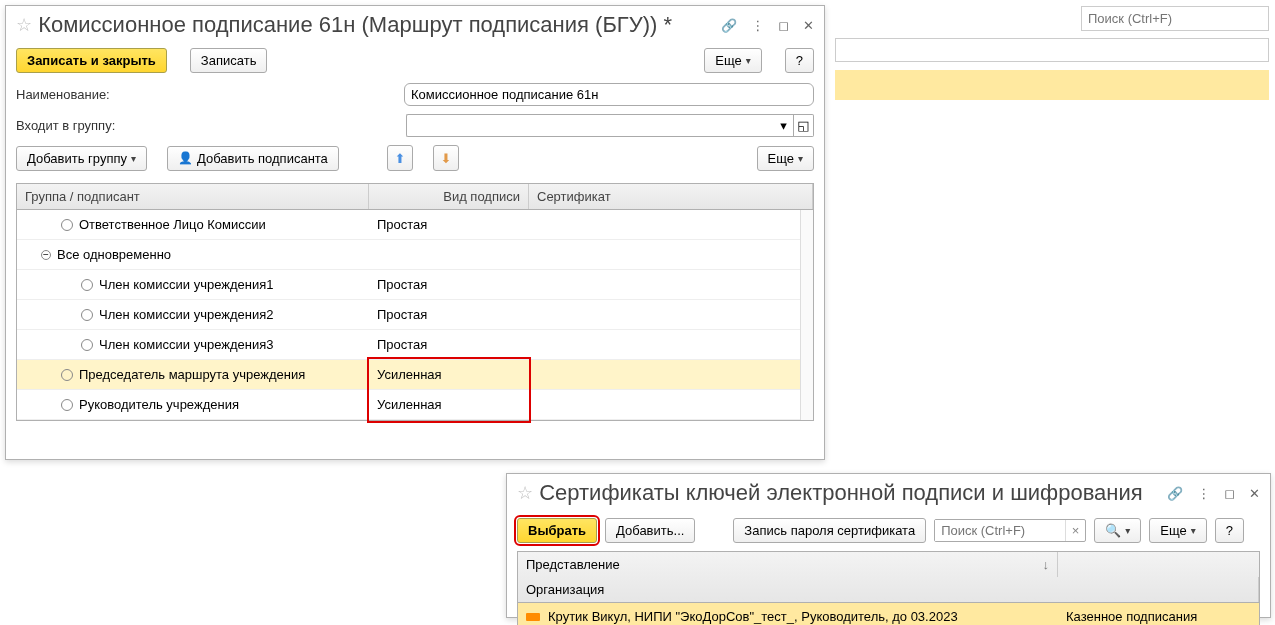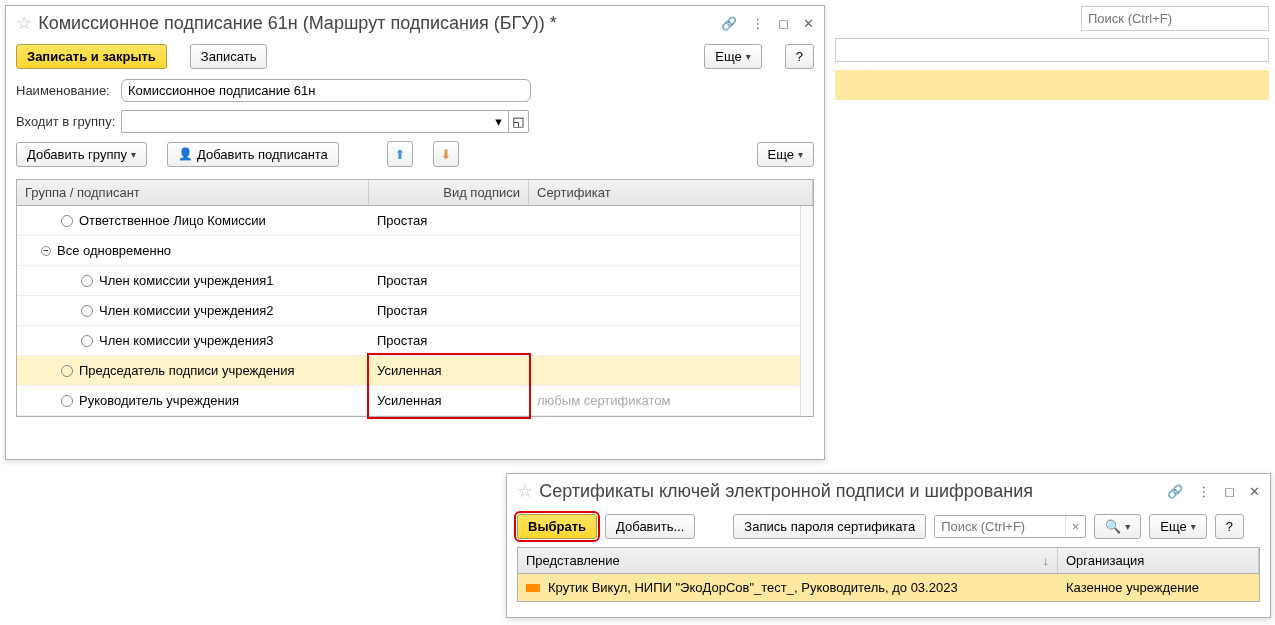--- a/index.html
+++ b/index.html
@@ -2,29 +2,29 @@
 <html><head>
 <meta charset="utf-8">
 <style>
   * { box-sizing: border-box; font-family: Arial, sans-serif; font-size: 13px; }
   body { margin: 0; background: #fff; width: 1275px; height: 625px; position: relative; overflow: hidden; }
   .window { position: absolute; border: 1px solid #b0b0b0; background: #fff; box-shadow: 0 2px 6px rgba(0,0,0,0.15); }
   .w1 { left: 5px; top: 5px; width: 820px; height: 455px; }
   .w2 { left: 506px; top: 473px; width: 765px; height: 145px; }
   .titlebar { display: flex; align-items: center; padding: 6px 10px 4px 10px; }
   .star { color: #c0c0c0; font-size: 18px; margin-right: 6px; }
-  .title { font-size: 18px; color: #444; flex: 1; white-space: nowrap; overflow: hidden; }
+  .title { font-size: 22px; color: #444; flex: 1; white-space: nowrap; overflow: hidden; }
   .win-icons { display: flex; gap: 14px; align-items: center; color: #666; }
   .win-icons span { cursor: pointer; }
   .toolbar { display: flex; align-items: center; padding: 6px 10px; gap: 23px; }
   .btn { border: 1px solid #aaa; border-radius: 3px; padding: 4px 10px; background: linear-gradient(#fff,#efefef); cursor: pointer; display: inline-flex; align-items: center; gap: 4px; white-space: nowrap; }
   .btn-yellow { background: linear-gradient(#ffe561,#ffd630); border-color: #aaa04a; font-weight: 600; }
   .btn-yellow-highlight { outline: 2px solid #d00; outline-offset: 1px; }
   .btn-more::after { content: " ▾"; color: #444; font-size: 10px; }
-  .field-row { display:flex; align-items:center; padding: 4px 10px; gap: 5px; }
+  .field-row { display:flex; align-items:center; padding: 4px 10px; gap: 5px; justify-content: space-between; }
   .label { color:#333; min-width: 100px; }
   .text-input { border: 1px solid #aaa; border-radius: 6px; padding: 3px 6px; background:#fff; }
   .combo { display:flex; }
   .combo input { border:1px solid #aaa; border-right:none; border-radius:2px 0 0 2px; padding:3px 6px; }
   .combo .cb-btn { border:1px solid #aaa; border-left:none; width:20px; display:flex; align-items:center; justify-content:center; background:#fff; cursor:pointer; }
   .combo .cb-btn:last-child { border-radius: 0 2px 2px 0; }
   .section-title { color: #0a8a2a; padding: 8px 10px 2px 10px; font-size: 14px; }
   .route-toolbar { display:flex; align-items:center; padding: 4px 10px; gap:20px; }
   .spacer { flex:1; }
   .arrow-btn { border:1px solid #aaa; border-radius:3px; width:26px; height:26px; display:flex;align-items:center;justify-content:center;background:linear-gradient(#fff,#efefef);cursor:pointer; }
@@ -59,21 +59,21 @@
   
   .bg-search { position: absolute; right: 6px; top: 6px; width: 188px; }
   .bg-search input { width:100%; border:1px solid #ccc; padding:4px 6px; color:#aaa; }
   .bg-bar { position:absolute; left:835px; right:6px; top:38px; height:24px; border:1px solid #ccc; background:#fff; }
   .bg-bar2 { position:absolute; left:835px; right:6px; top:70px; height:30px; background: #ffe9a0; }
   
   .w2 .toolbar { padding: 8px 10px; gap:8px; }
   .w2 .search-box { display:flex; border:1px solid #aaa; border-radius:2px; }
   .w2 .search-box input { border:none; width: 130px; padding:3px 6px; }
   .w2 .search-box .clr { width:20px; display:flex;align-items:center;justify-content:center;cursor:pointer;color:#888; border-left:1px solid #ddd;}
-  .w2-grid-head { display:flex; background:linear-gradient(#f3f3f3,#e6e6e6); border:1px solid #b0b0b0; margin: 0 10px; }
+  .w2-grid-head { display:flex; background:linear-gradient(#f3f3f3,#e6e6e6); border:1px solid #b0b0b0; margin: 0 10px; flex-direction: column; }
   .w2-grid-head .gh { padding:5px 8px; border-right:1px solid #ccc; }
   .w2c1 { width: 540px; position:relative; }
   .w2c2 { flex:1; }
   .sort-icon { position:absolute; right:8px; top:5px; color:#777; }
   .w2-row { display:flex; align-items:center; margin: 0 10px; background:#ffe9a0; border-left:1px solid #b0b0b0; border-right:1px solid #b0b0b0; border-bottom:1px solid #b0b0b0; height:28px; }
   .w2-row .c { padding: 0 8px; display:flex; gap:8px; align-items:center; }
   .cert-ico { width:14px; height:8px; background:#ff8c00; display:inline-block; border-radius:1px; }
 </style>
 </head>
 <body>
@@ -170,40 +170,37 @@
           <div class="c col1">
             <span class="ico-circ"></span>
             <span>Член комиссии учреждения3</span>
           </div>
           <div class="c col2">Простая</div>
           <div class="c col3"></div>
         </div>
         <div class="row L0 selected">
           <div class="c col1">
             <span class="ico-circ"></span>
-            <span>Председатель подписи учреждения</span>
+            <span>Председатель маршрута учреждения</span>
           </div>
           <div class="c col2">Усиленная</div>
           <div class="c col3">
             <div class="cert-combo">
               <input style="">
               <span class="cb-btn">▾</span>
               <span class="cb-btn">◱</span>
             </div>
           </div>
         </div>
         <div class="row L0">
           <div class="c col1">
             <span class="ico-circ"></span>
             <span>Руководитель учреждения</span>
           </div>
           <div class="c col2">Усиленная</div>
-          <div class="c col3">
-            <span class="placeholder-text">любым сертификатом</span>
-          </div>
         </div>
       </div>
     <div class="red-box" style="left:352px; top:175px; width:160px; height:62px;"></div>
   </div>
 </div>
 
 <div class="window w2">
   <div class="titlebar">
     <span class="star">☆</span>
     <span class="title">Сертификаты ключей электронной подписи и шифрования</span>
@@ -233,16 +230,16 @@
       <span class="sort-icon">↓</span>
     </div>
     <div class="gh w2c2">Организация</div>
   </div>
   <div class="w2-row">
     <div class="c w2c1">
         <span class="cert-ico"></span>
         <span>Крутик Викул, НИПИ "ЭкоДорСов"_тест_, Руководитель, до 03.2023</span>
       </div>
     <div class="c w2c2">
-        <span>Казенное учреждение</span>
+        <span>Казенное подписания</span>
       </div>
   </div>
 </div>
 
 </body></html>

